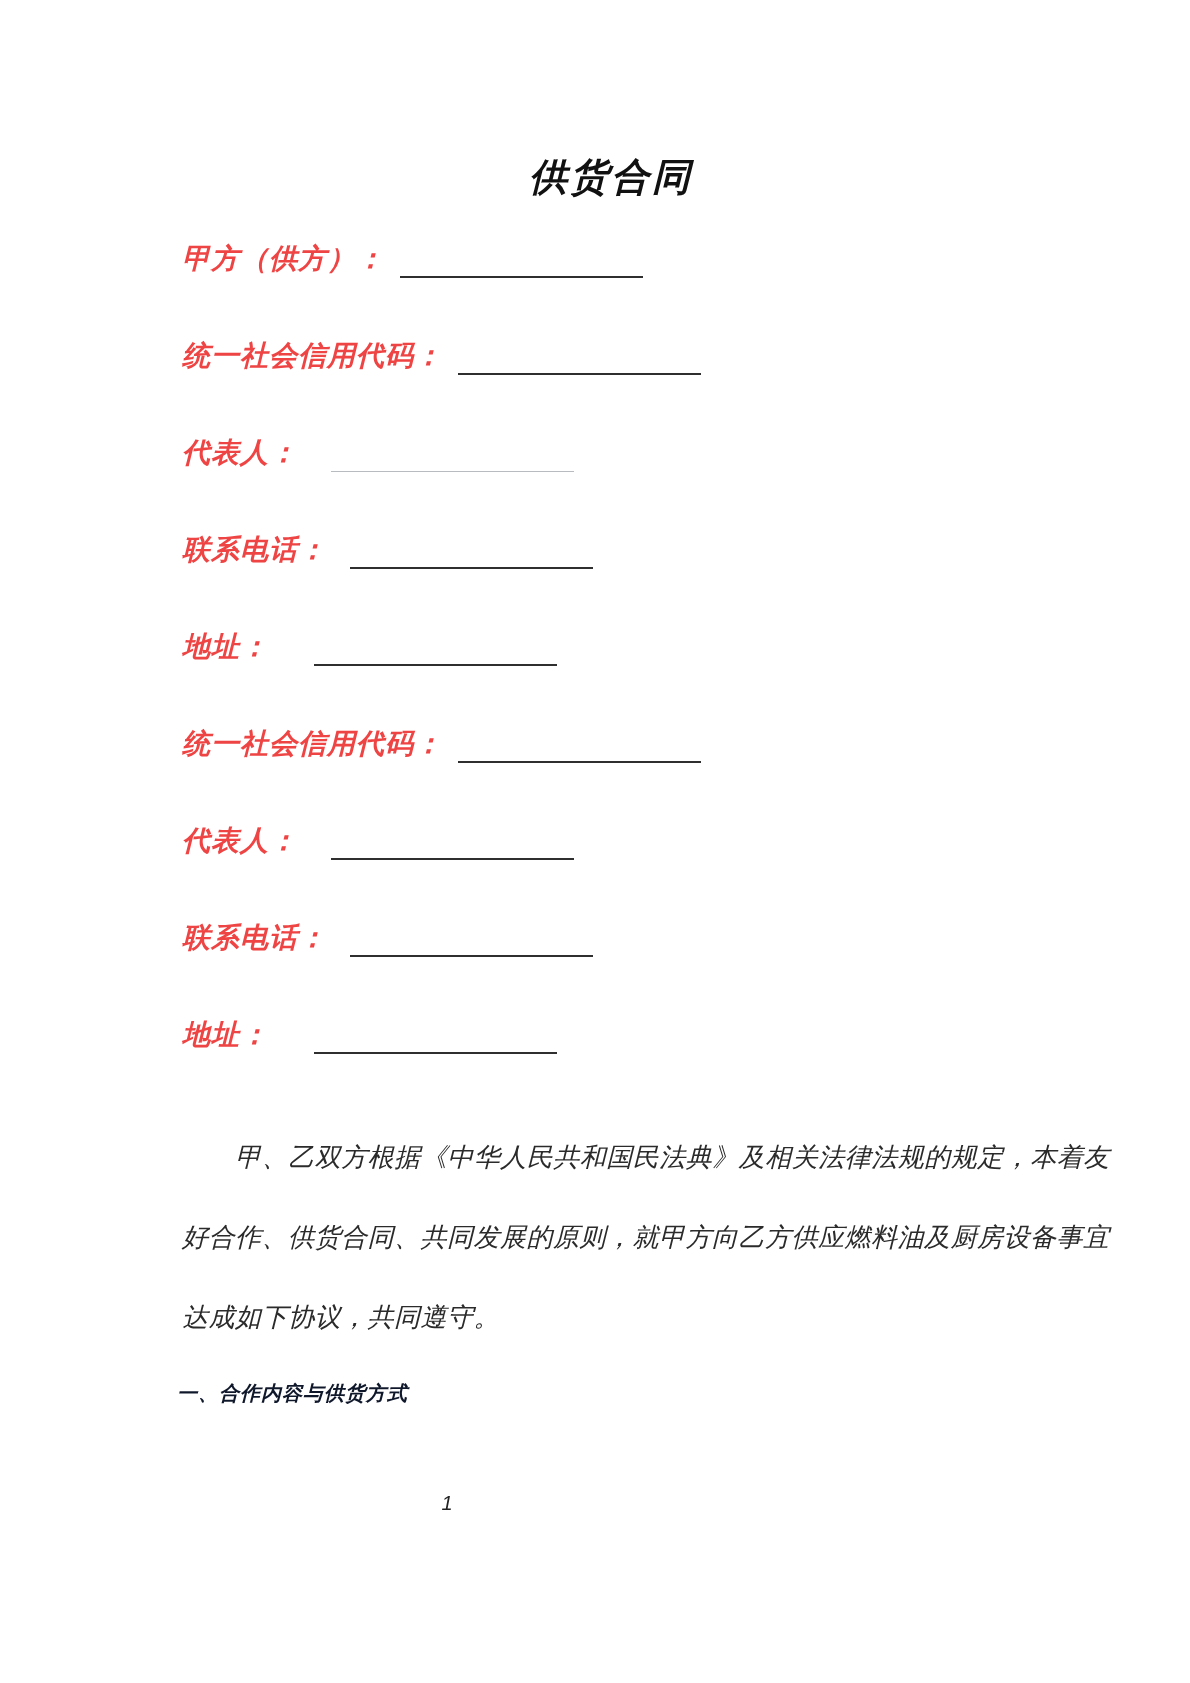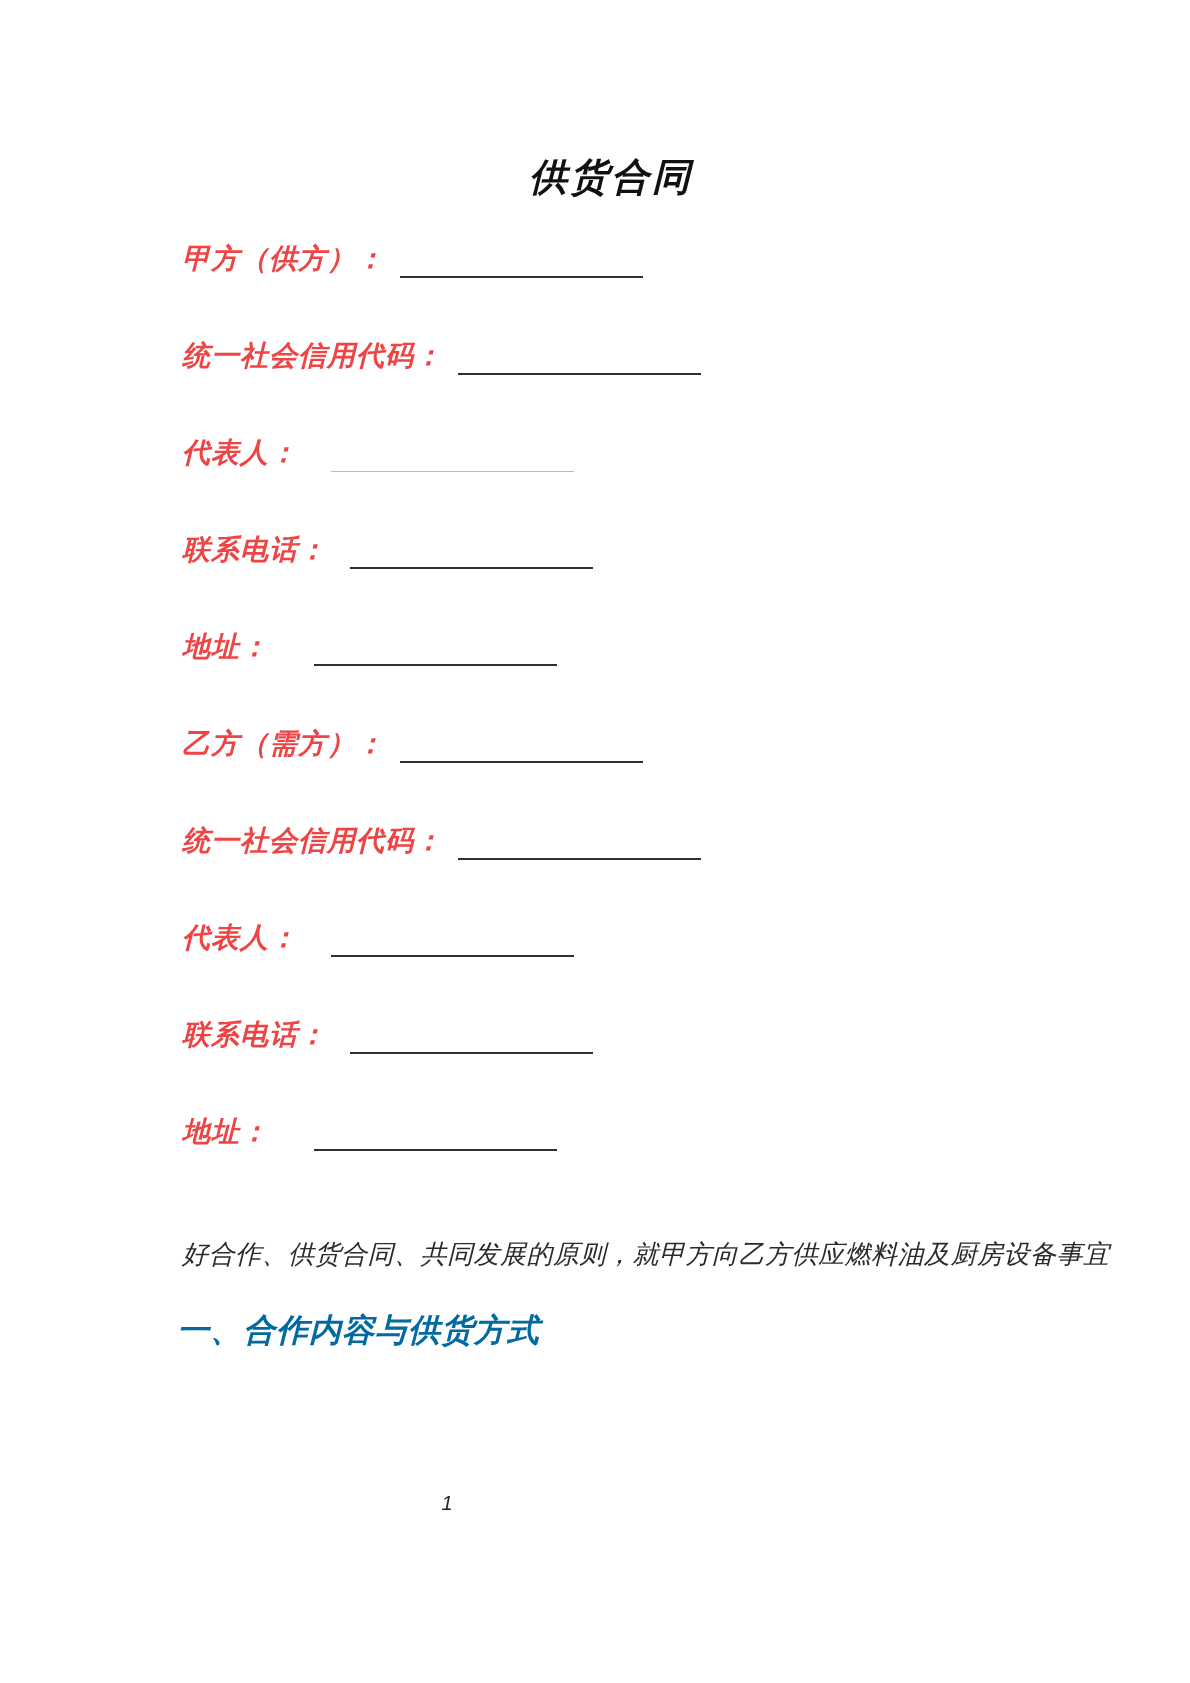--- a/index.html
+++ b/index.html
@@ -53,23 +53,23 @@
     letter-spacing: 0.5px;
   }
   .para-line {
     line-height: 75px;
     white-space: nowrap;
   }
   .para-line.indent { text-indent: 2.05em; }
   .section-heading {
     margin-top: 10px;
     line-height: 56px;
-    font-size: 32px;
+    font-size: 20px;
     font-weight: 700;
-    color: #0369a1;
+    color: #0f172a;
     letter-spacing: 1px;
   }
   .page-number {
     position: absolute;
     left: 412px;
     top: 1472px;
     width: 30px;
     text-align: center;
     font-size: 20px;
     color: #222222;
@@ -100,24 +100,20 @@
   <div class="field-row">
     <span>联系电话：</span>
     <span class="blank-line g3"></span>
   </div>
 
   <div class="field-row">
     <span>地址：</span>
     <span class="blank-line g4"></span>
   </div>
 
-  <div class="field-row">
-    <span>乙方（需方）：</span>
-    <span class="blank-line g1"></span>
-  </div>
 
   <div class="field-row">
     <span>统一社会信用代码：</span>
     <span class="blank-line g1"></span>
   </div>
 
   <div class="field-row">
     <span>代表人：</span>
     <span class="blank-line g2"></span>
   </div>
@@ -126,20 +122,22 @@
     <span>联系电话：</span>
     <span class="blank-line g3"></span>
   </div>
 
   <div class="field-row">
     <span>地址：</span>
     <span class="blank-line g4"></span>
   </div>
 
   <div class="paragraph">
+    <div class="para-line indent">甲、乙双方根据《中华人民共和国民法典》及相关法律法规的规定，本着友</div>
     <div class="para-line">好合作、供货合同、共同发展的原则，就甲方向乙方供应燃料油及厨房设备事宜</div>
+    <div class="para-line">达成如下协议，共同遵守。</div>
   </div>
 
   <div class="section-heading">一、合作内容与供货方式</div>
 
   <div class="page-number">1</div>
 
 </div>
 
 </body></html>

